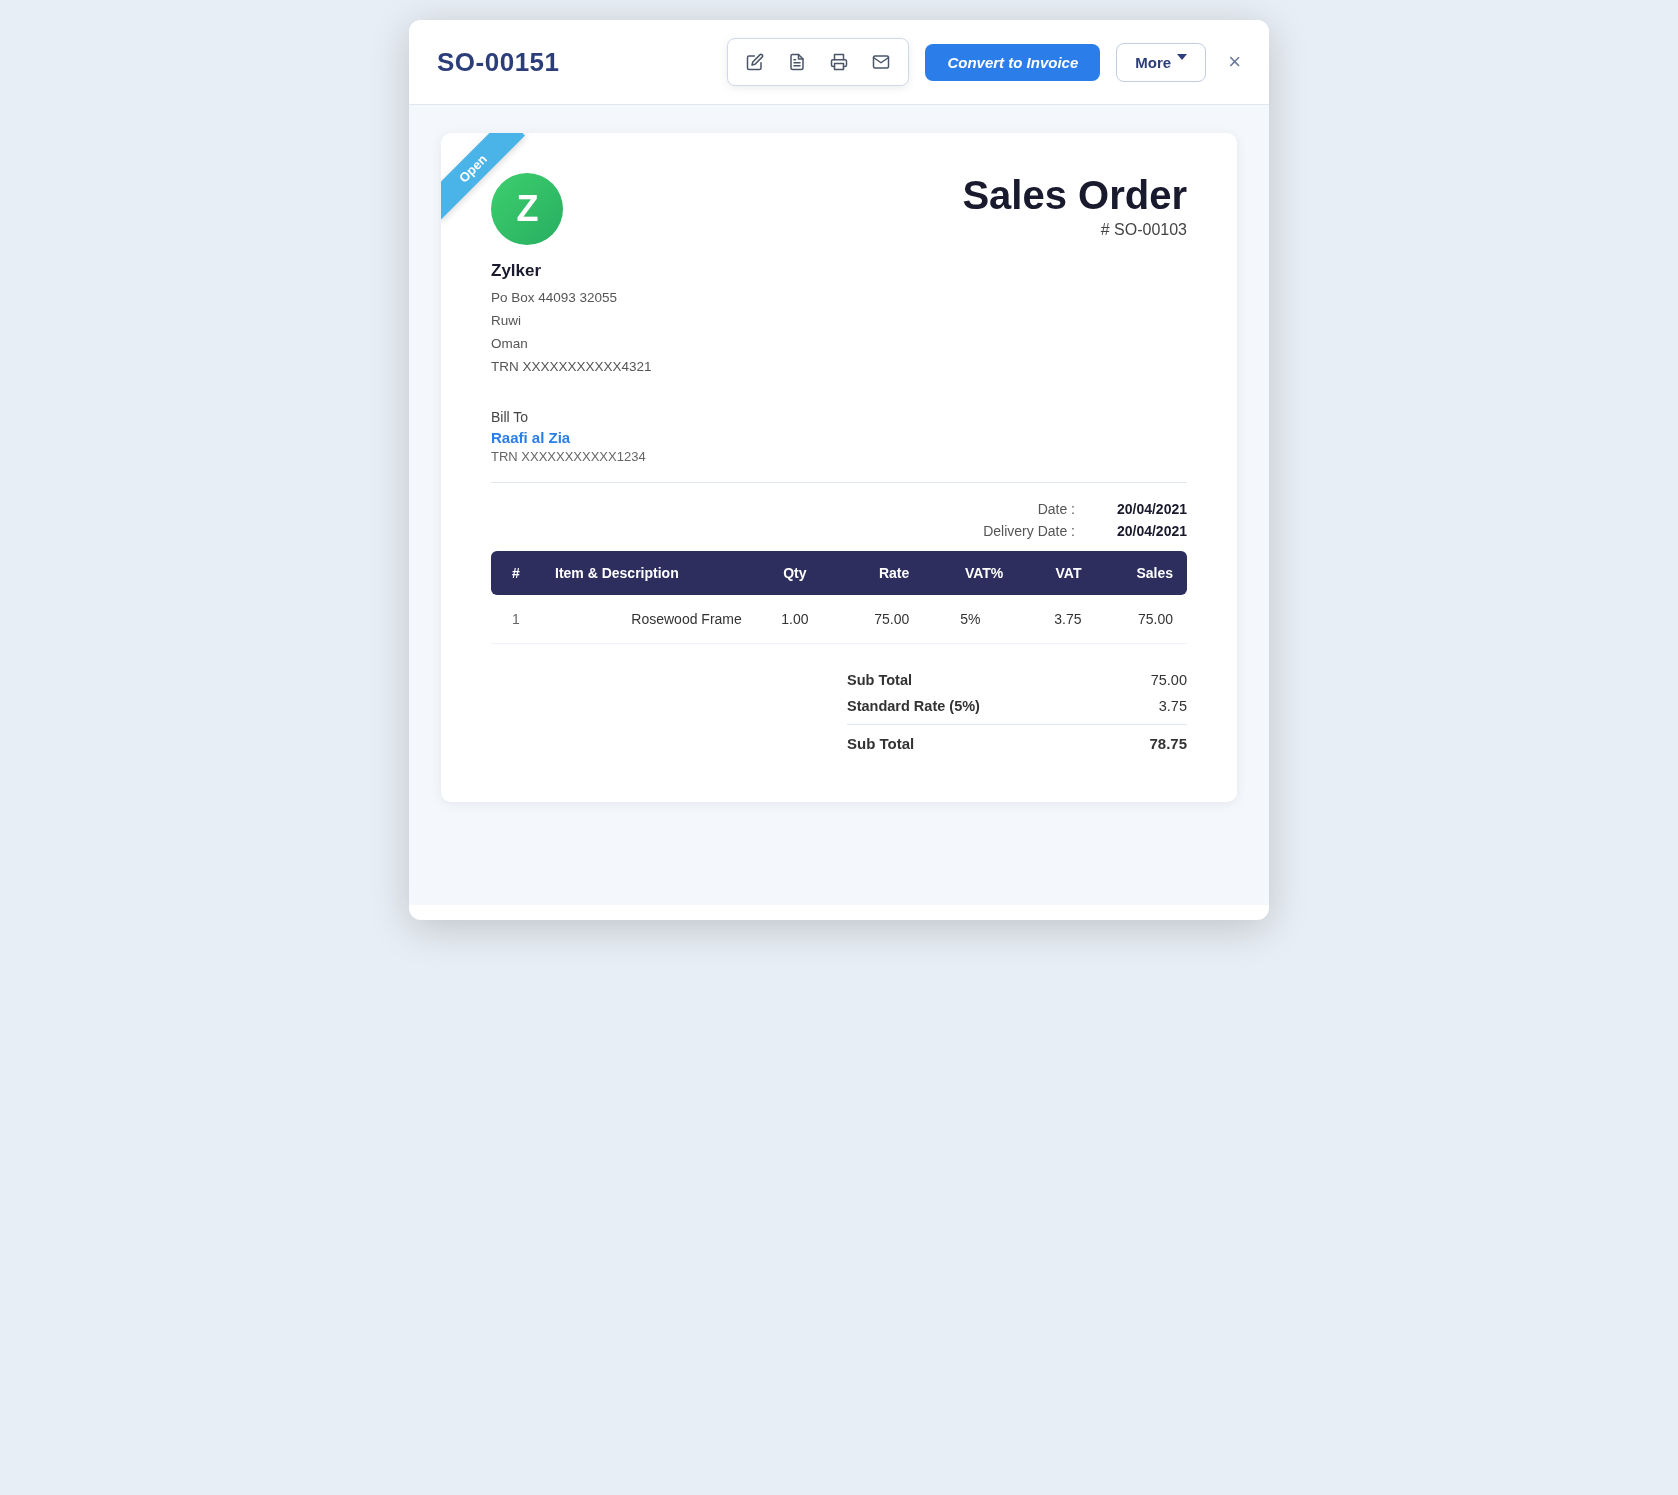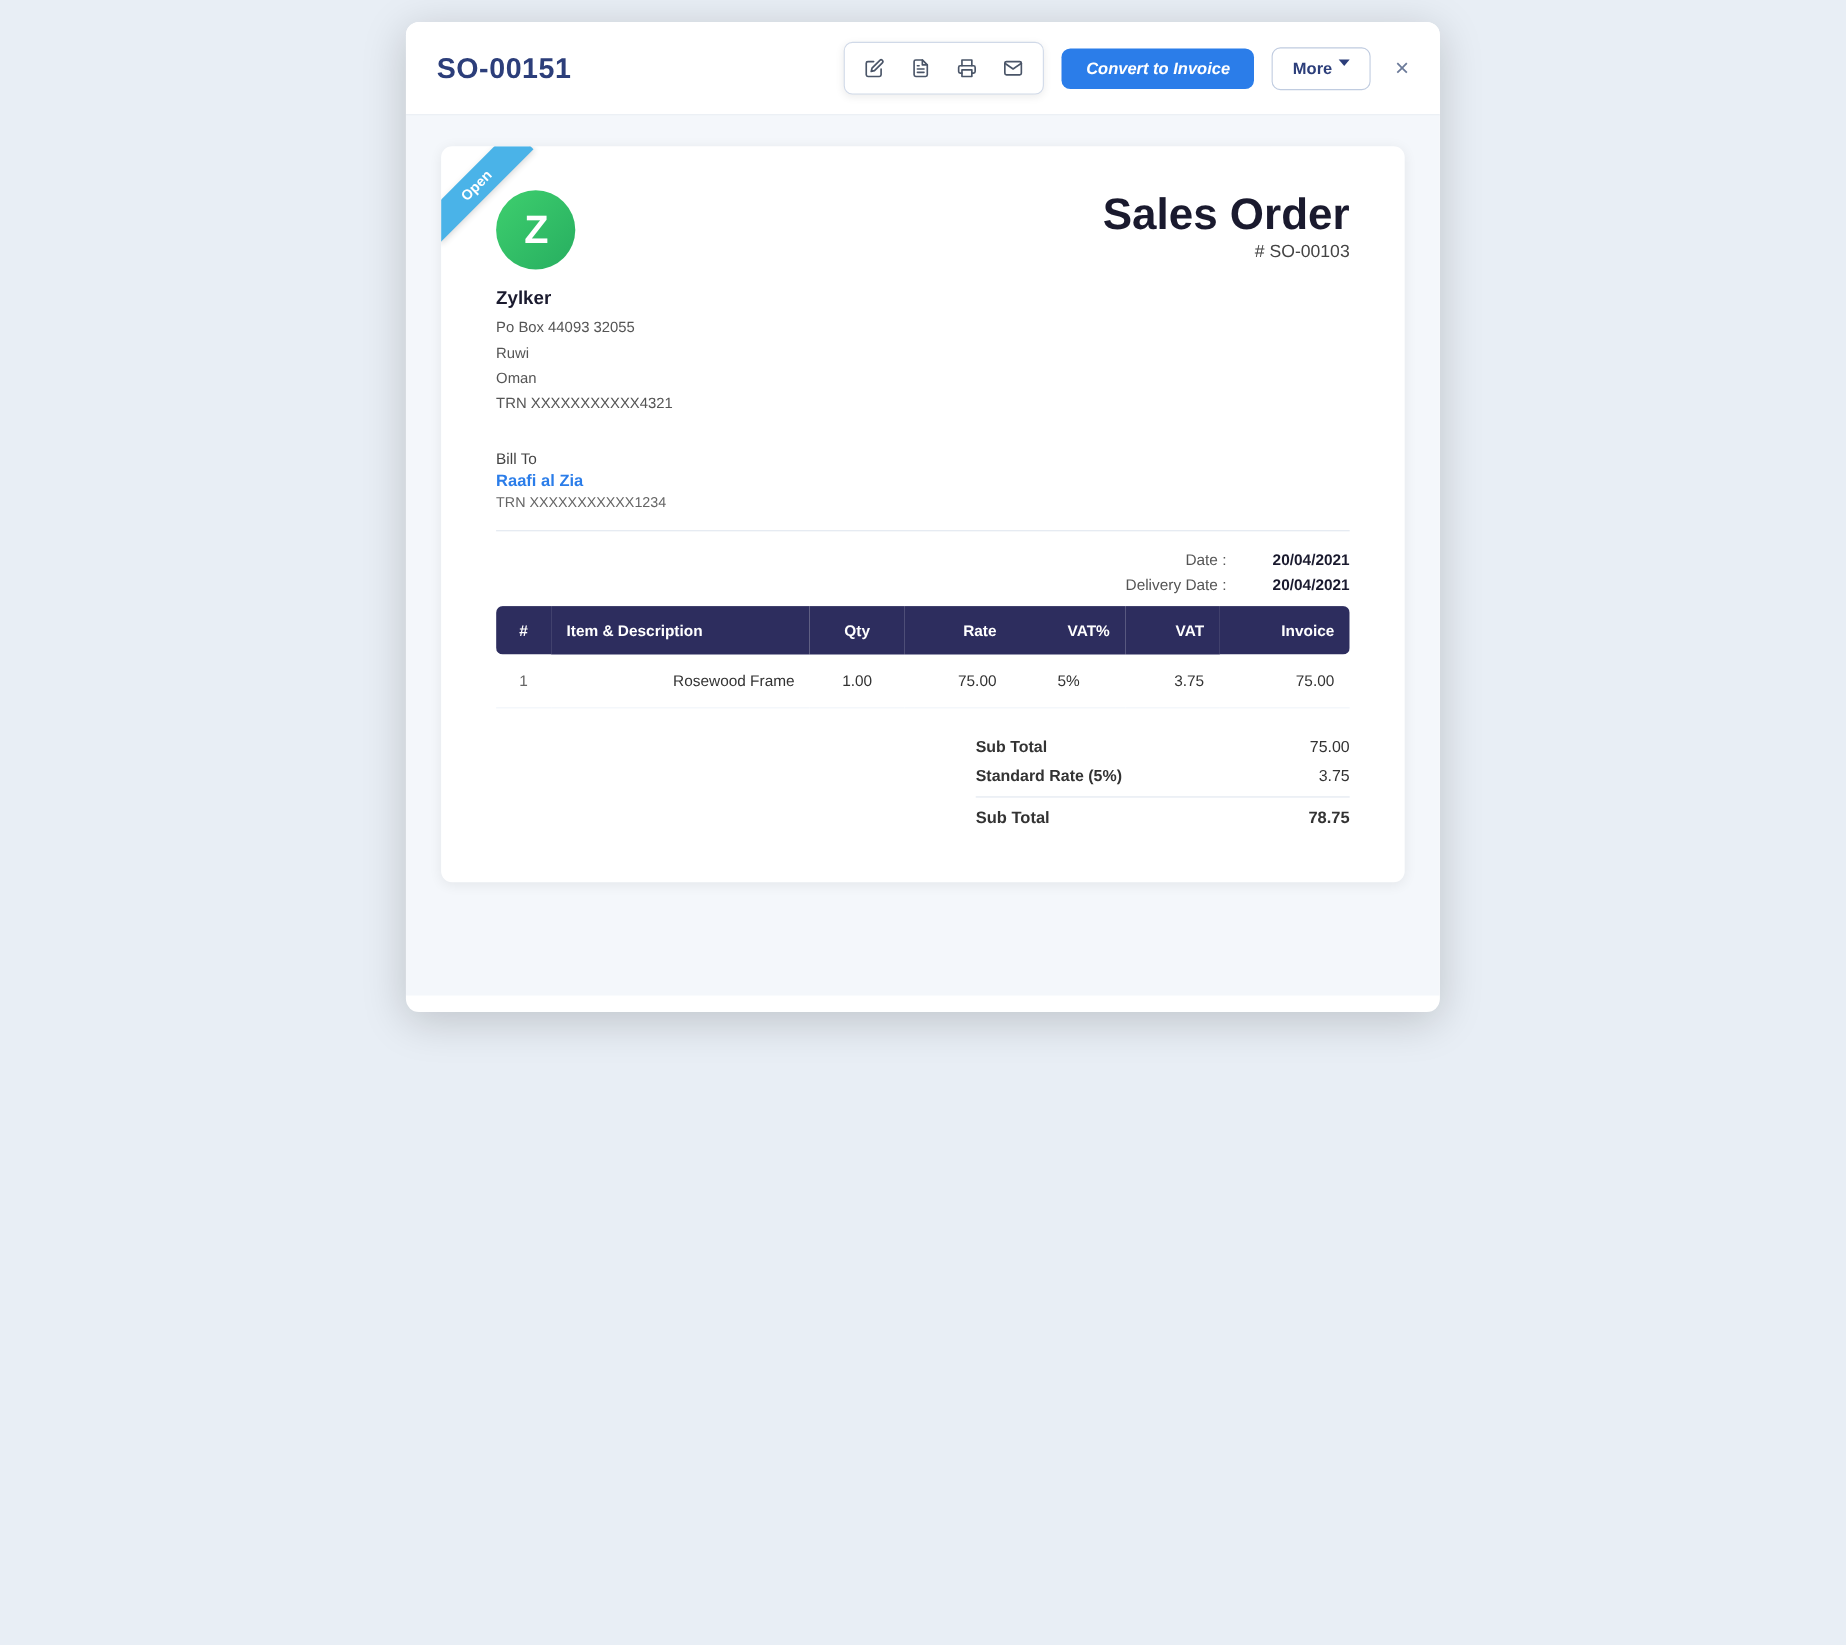--- a/index.html
+++ b/index.html
@@ -9,21 +9,21 @@
       display: flex;
       justify-content: center;
       align-items: flex-start;
       min-height: 100vh;
       padding: 20px;
     }
     .modal-container {
       background: #fff;
       border-radius: 12px;
       box-shadow: 0 8px 40px rgba(0,0,0,0.18);
-      width: 940px;
+      width: 860px;
       min-height: 900px;
       overflow: hidden;
       position: relative;
     }
     .modal-header {
       display: flex;
       align-items: center;
       padding: 18px 28px;
       border-bottom: 1.5px solid #e0e6ef;
       background: #fff;
@@ -364,21 +364,21 @@
 
       <table class="items-table">
         <thead>
           <tr>
             <th style="text-align:center;width:50px;">#</th>
             <th>Item &amp; Description</th>
             <th class="center" style="text-align:center;">Qty</th>
             <th class="right" style="text-align:right;">Rate</th>
             <th class="center" style="text-align:right;">VAT%</th>
             <th class="right" style="text-align:right;">VAT</th>
-            <th class="right" style="text-align:right;">Invoice</th>
+            <th class="right" style="text-align:right;">Sales</th>
           </tr>
         </thead>
         <tbody id="table-body">
         <tr>
       <td style="text-align:center;">1</td>
       <td>Rosewood Frame</td>
       <td style="text-align:center;">1.00</td>
       <td style="text-align:right;">75.00</td>
       <td style="text-align:center;">5%</td>
       <td style="text-align:right;">3.75</td>

